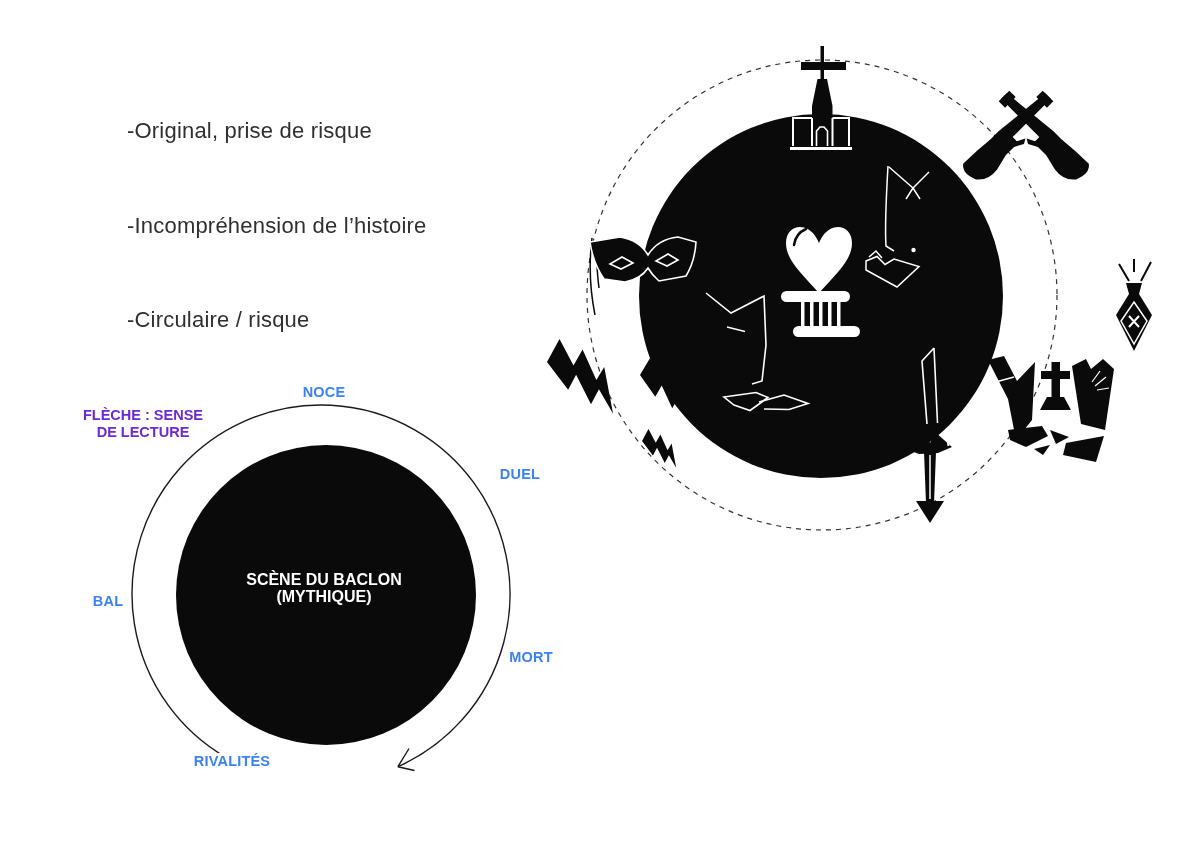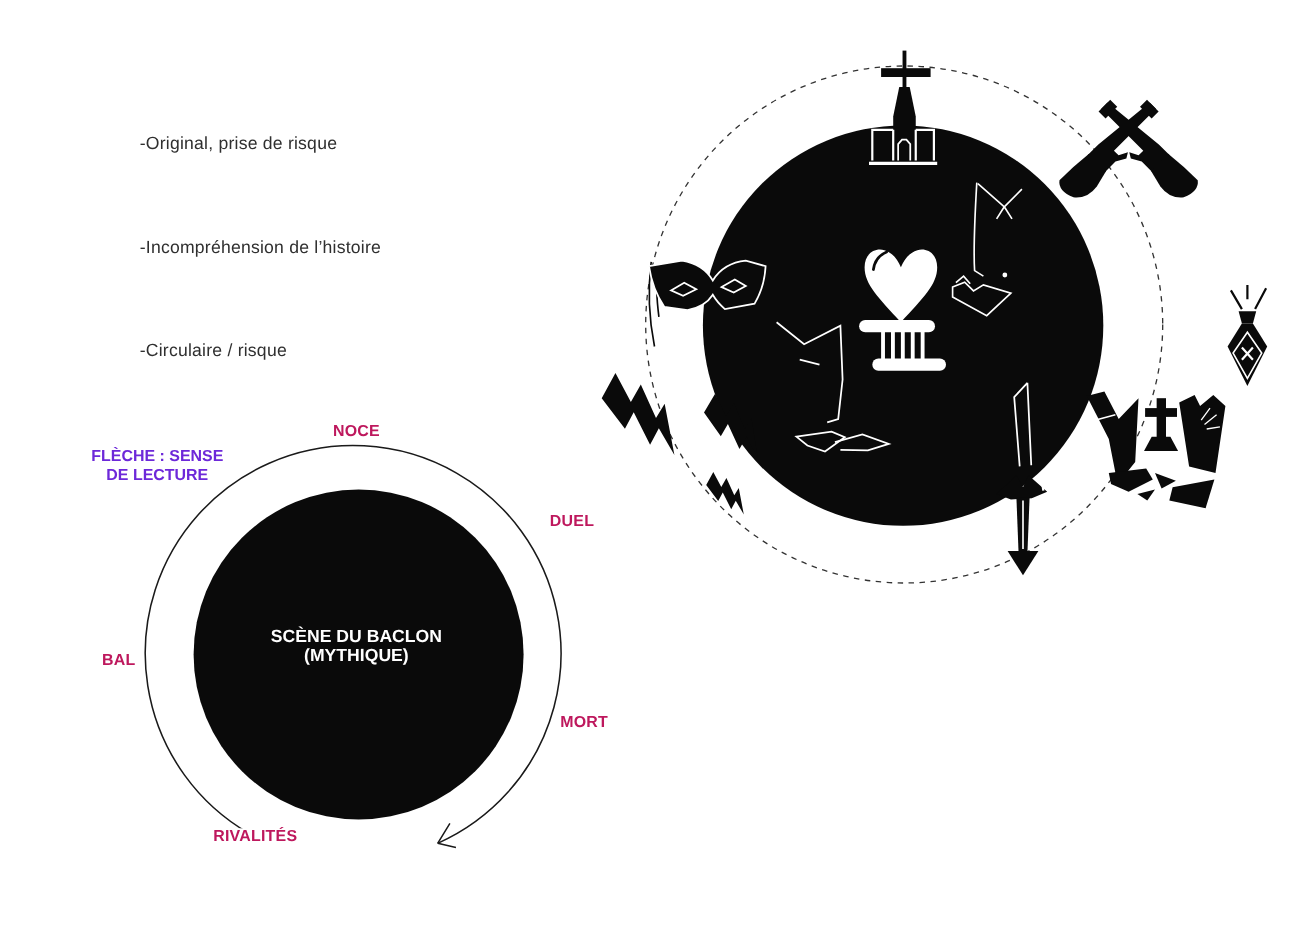--- a/index.html
+++ b/index.html
@@ -3,26 +3,26 @@
 <meta charset="utf-8">
 <style>
   html,body{margin:0;padding:0;}
   body{
     width:1191px;height:842px;position:relative;background:#ffffff;overflow:hidden;
     font-family:"Liberation Sans", sans-serif;
   }
   svg{position:absolute;left:0;top:0;}
   .notes{
     position:absolute;left:127px;top:52px;width:364px;
-    font-size:16px;line-height:31.5px;letter-spacing:0.2px;
+    font-size:22px;line-height:31.5px;letter-spacing:0.2px;
     color:#2f2f2f;white-space:pre-wrap;
   }
   .dlabel{
     position:absolute;transform:translate(-50%,-50%);
-    font-weight:700;font-size:14.5px;letter-spacing:0.2px;color:#be185d;
+    font-weight:700;font-size:14.5px;letter-spacing:0.2px;color:#3b82f6;
     white-space:nowrap;
   }
   .dlabel.bg{background:#ffffff;padding:0 3px;}
   .caption{
     position:absolute;transform:translate(-50%,-50%);
     font-weight:700;font-size:14.5px;line-height:17px;color:#6d28d9;
     text-align:center;white-space:nowrap;
   }
   .center-label{
     position:absolute;transform:translate(-50%,-50%);

